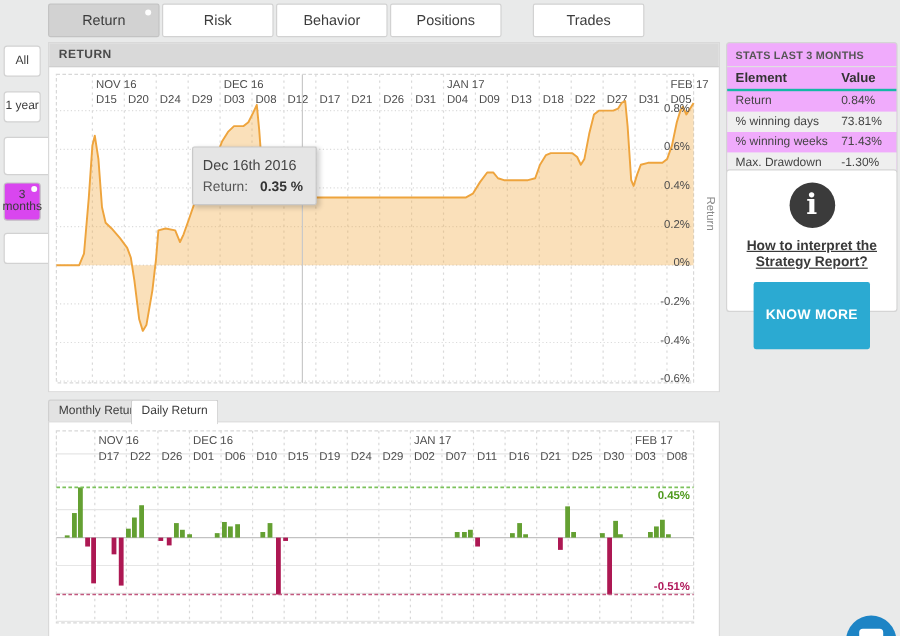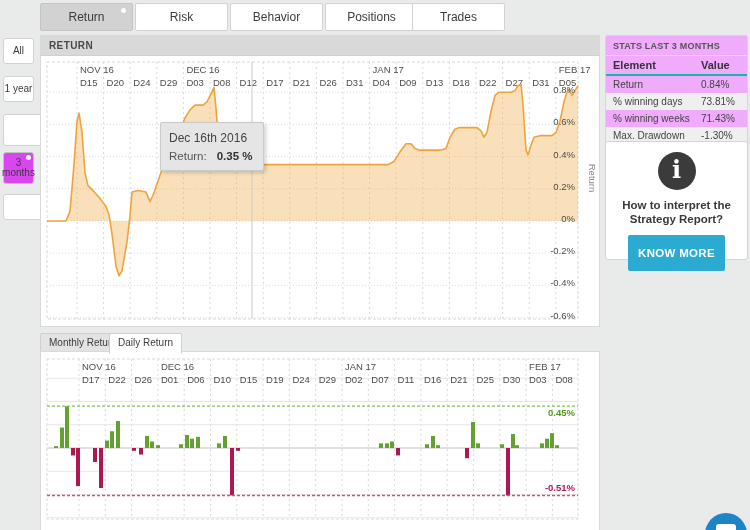--- a/index.html
+++ b/index.html
@@ -40,35 +40,35 @@
   .stats-hrow{display:flex;font-size:11px;font-weight:bold;color:#333;padding:3px 7px;border-bottom:2px solid #14b8a6;}
   .stats-row{display:flex;font-size:10px;color:#444;padding:3px 7px;}
   .stats-row.alt{background:#efefef;}
   .c-el{width:88px;}
   .c-val{flex:1;}
   
   .infobox{position:absolute;left:605px;top:141px;width:141px;height:117px;background:#fff;border:1px solid #d5d5d5;
         border-radius:3px;text-align:center;}
   .info-circle{width:38px;height:38px;border-radius:50%;background:#3b3b3b;margin:10px auto 8px auto;
         color:#fff;font-family:"DejaVu Serif",serif;font-weight:bold;font-size:24px;line-height:36px;}
-  .info-text{font-size:11.5px;font-weight:bold;color:#3a3a3a;line-height:14px;}
+  .info-text{font-size:11.5px;font-weight:bold;color:#3a3a3a;line-height:14px;text-decoration:underline;}
   .know-btn{display:inline-block;margin-top:9px;background:#2baad2;color:#fff;font-size:11.5px;font-weight:bold;
-        padding:12px 10px;border-radius:2px;cursor:pointer;letter-spacing:.3px;}
+        padding:22px 10px;border-radius:2px;cursor:pointer;letter-spacing:.3px;}
   
   .chat{position:absolute;left:705px;top:513px;width:42px;height:42px;border-radius:50%;background:#1d84c5;z-index:6;}
   .chat-glyph{position:absolute;left:11px;top:11px;width:20px;height:13px;background:#fff;border-radius:3px;}
 </style>
 </head>
 <body>
 
 <div class="tab active" style="left:40px"><span>Return</span><span class="dot"></span></div>
 <div class="tab" style="left:135px"><span>Risk</span></div>
 <div class="tab" style="left:230px"><span>Behavior</span></div>
 <div class="tab" style="left:325px"><span>Positions</span></div>
-<div class="tab" style="left:412px"><span>Trades</span></div>
+<div class="tab" style="left:444px"><span>Trades</span></div>
 
 <div class="side" style="top:38px;height:22px;">All</div>
 <div class="side" style="top:76px;height:22px;">1 year</div>
 <div class="side" style="top:114px;height:28px;padding-left:40px;">6 months</div>
 <div class="side active" style="top:152px;height:28px;">
     <span>3 months</span>
     <span class="dot" style="top:2px;right:2px;"></span>
   </div>
 <div class="side" style="top:194px;height:22px;padding-left:40px;">1 month</div>
 

